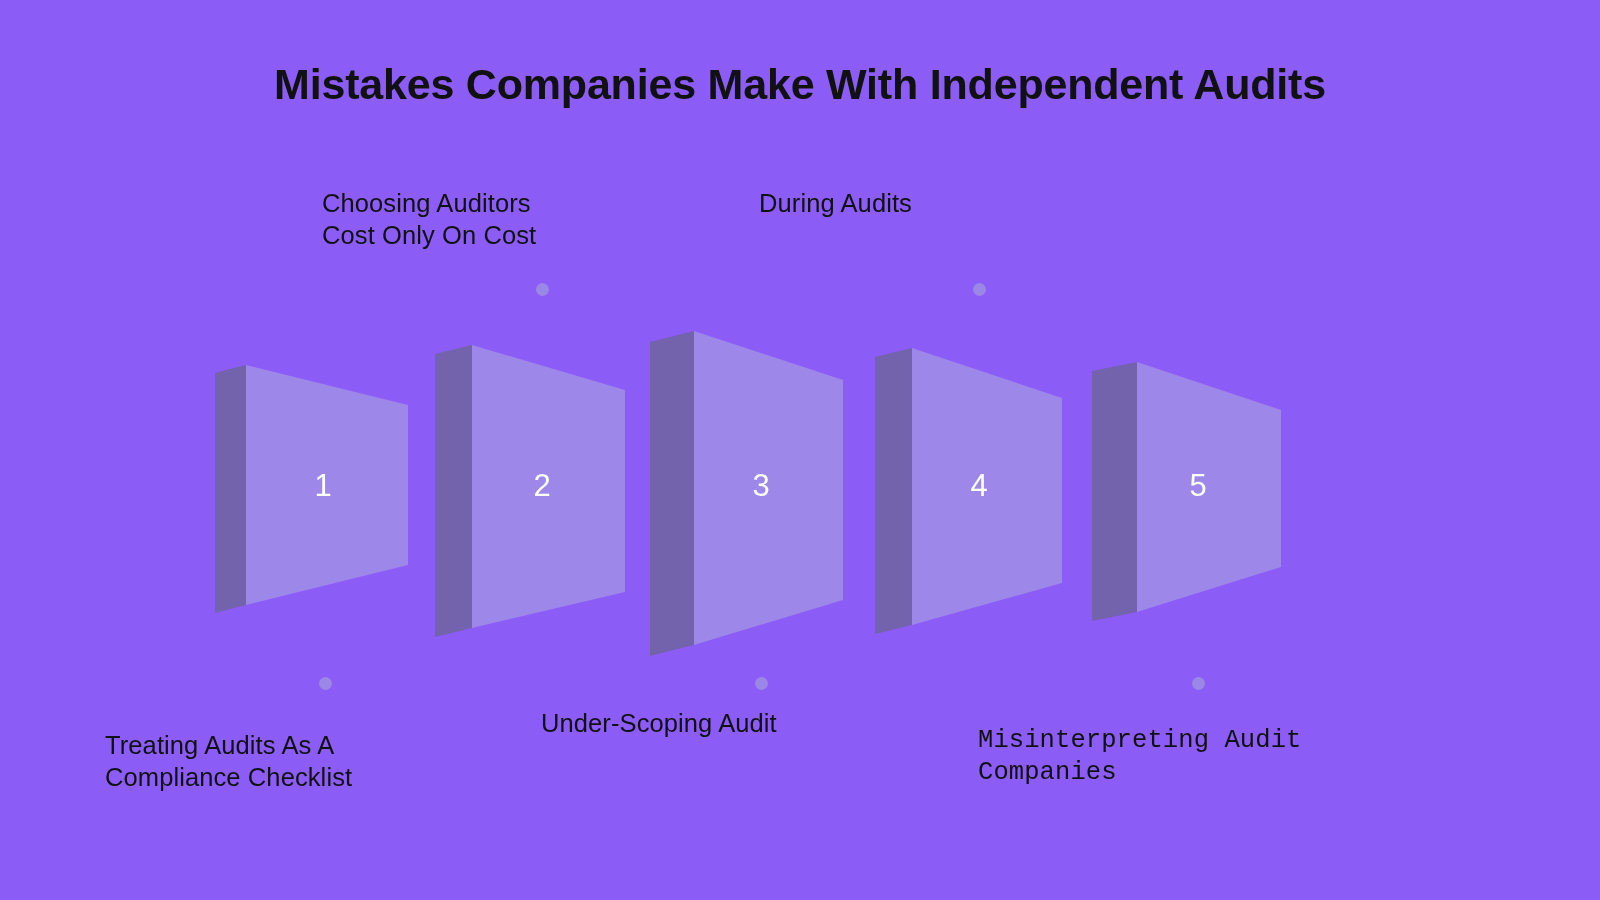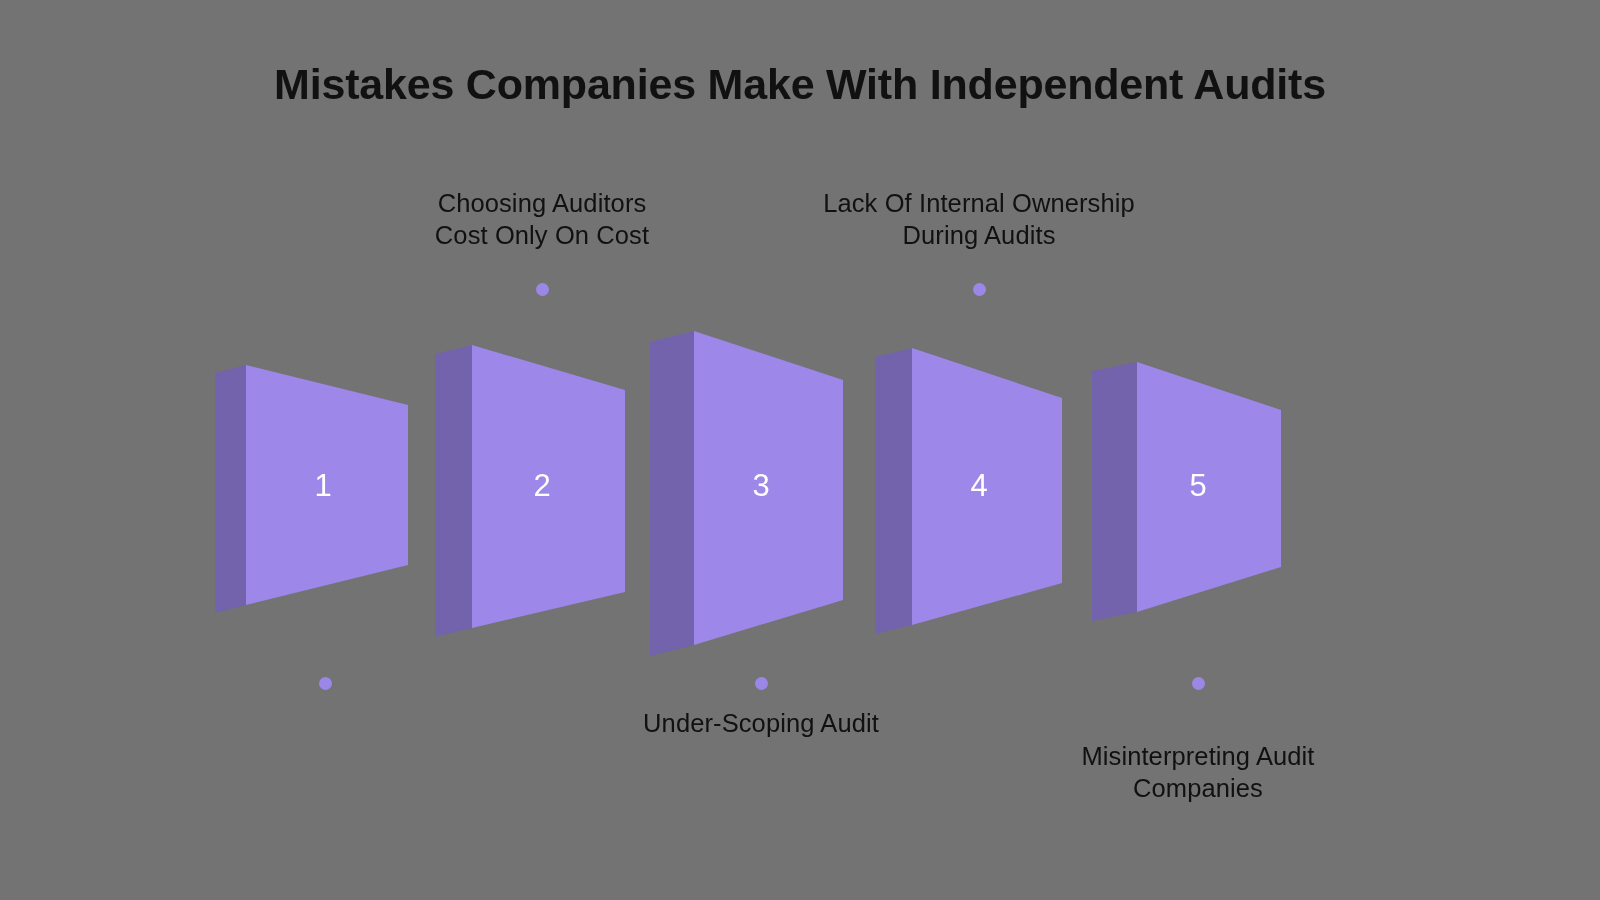--- a/index.html
+++ b/index.html
@@ -10,21 +10,21 @@
     width: 1600px;
     height: 900px;
     background: #ffffff;
     font-family: "Liberation Sans", sans-serif;
     overflow: hidden;
   }
   #canvas {
     position: relative;
     width: 1600px;
     height: 900px;
-    background: #737373;
+    background: #8b5cf6;
   }
 
   
   .page-title {
     position: absolute;
     left: 0;
     top: 60px;
     width: 1600px;
     text-align: center;
     font-size: 43px;
@@ -59,21 +59,20 @@
     position: absolute;
     width: 13px;
     height: 13px;
     border-radius: 50%;
     background: #9b87e6;
   }
 
   
   .step-label {
     position: absolute;
-    text-align: center;
     font-size: 25.5px;
     font-weight: 400;
     color: #111111;
     line-height: 1.27;
     letter-spacing: 0.1px;
   }
   .step-label .ln {
     display: block;
     white-space: nowrap;
   }
@@ -118,33 +117,36 @@
   <div class="step-number" style="left:731px; top:470px;">3</div>
   <div class="step-number" style="left:949px; top:470px;">4</div>
   <div class="step-number" style="left:1168px; top:470px;">5</div>
 
   <div class="dot" style="left:319px; top:677px;"></div>
   <div class="dot" style="left:536px; top:283px;"></div>
   <div class="dot" style="left:755px; top:677px;"></div>
   <div class="dot" style="left:973px; top:283px;"></div>
   <div class="dot" style="left:1192px; top:677px;"></div>
 
+  <div class="step-label" style="left:105px; top:729px; width:440px;">
+    <span class="ln">Treating Audits As A</span>
+    <span class="ln">Compliance Checklist</span>
+  </div>
 
   <div class="step-label" style="left:322px; top:187px; width:440px;">
     <span class="ln">Choosing Auditors</span>
     <span class="ln">Cost Only On Cost</span>
   </div>
 
   <div class="step-label" style="left:541px; top:707px; width:440px;">
     <span class="ln">Under-Scoping Audit</span>
   </div>
 
   <div class="step-label" style="left:759px; top:187px; width:440px;">
-    <span class="ln">Lack Of Internal Ownership</span>
     <span class="ln">During Audits</span>
   </div>
 
-  <div class="step-label" style="left:978px; top:740px; width:440px;">
+  <div class="step-label" style="left:978px; top:725px; width:440px;font-family:Liberation Mono, monospace;">
     <span class="ln">Misinterpreting Audit</span>
     <span class="ln">Companies</span>
   </div>
 
 </div>
 
 </body></html>

